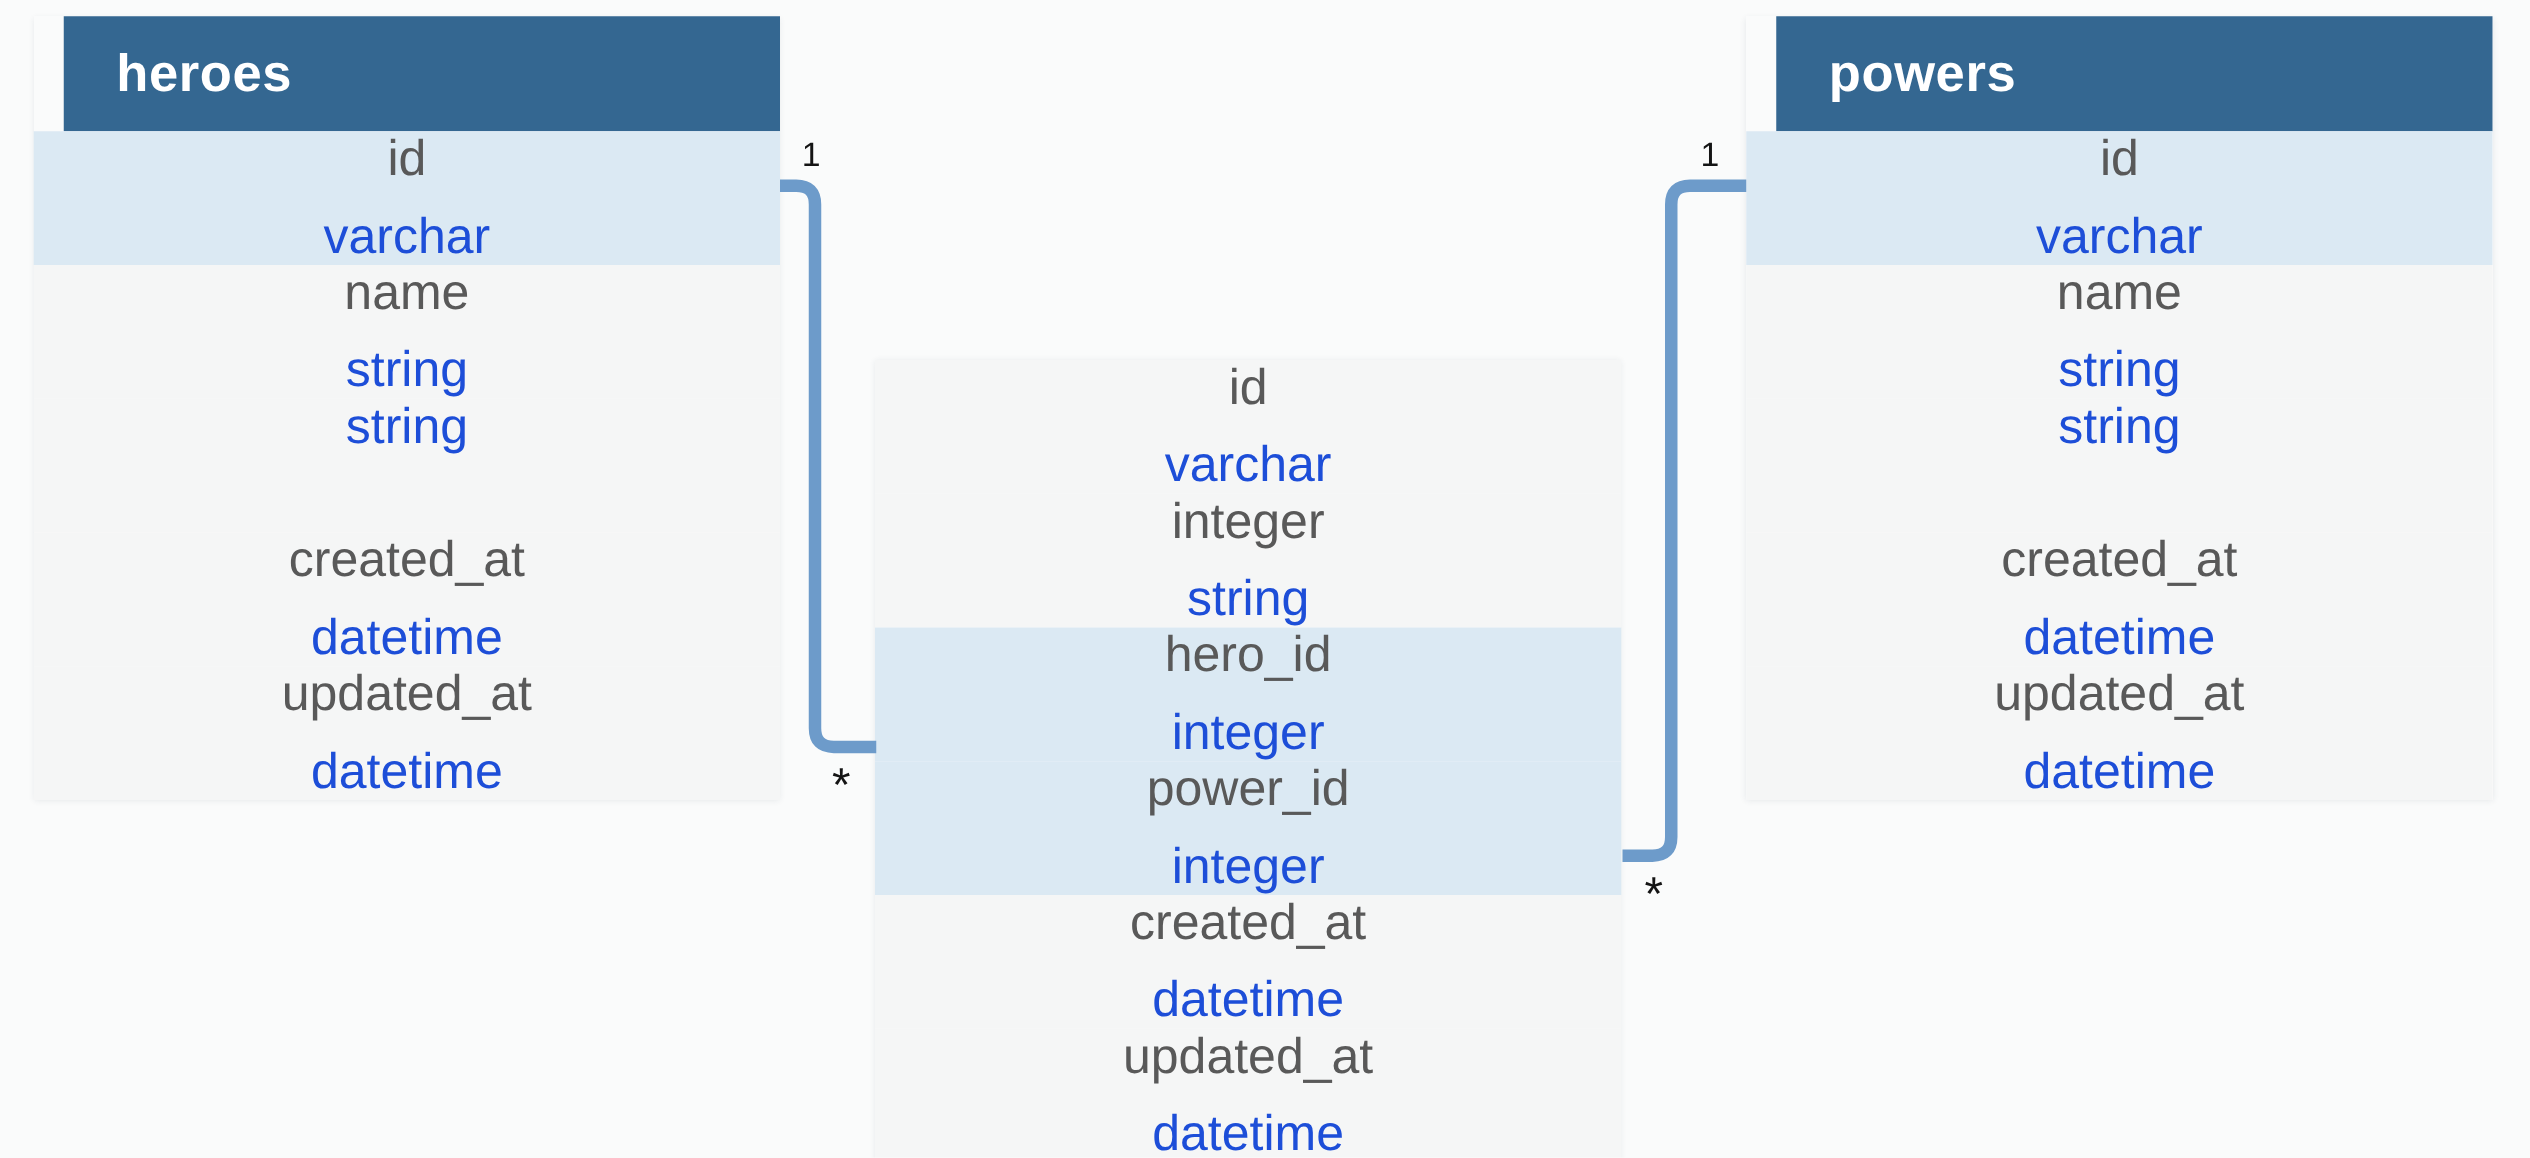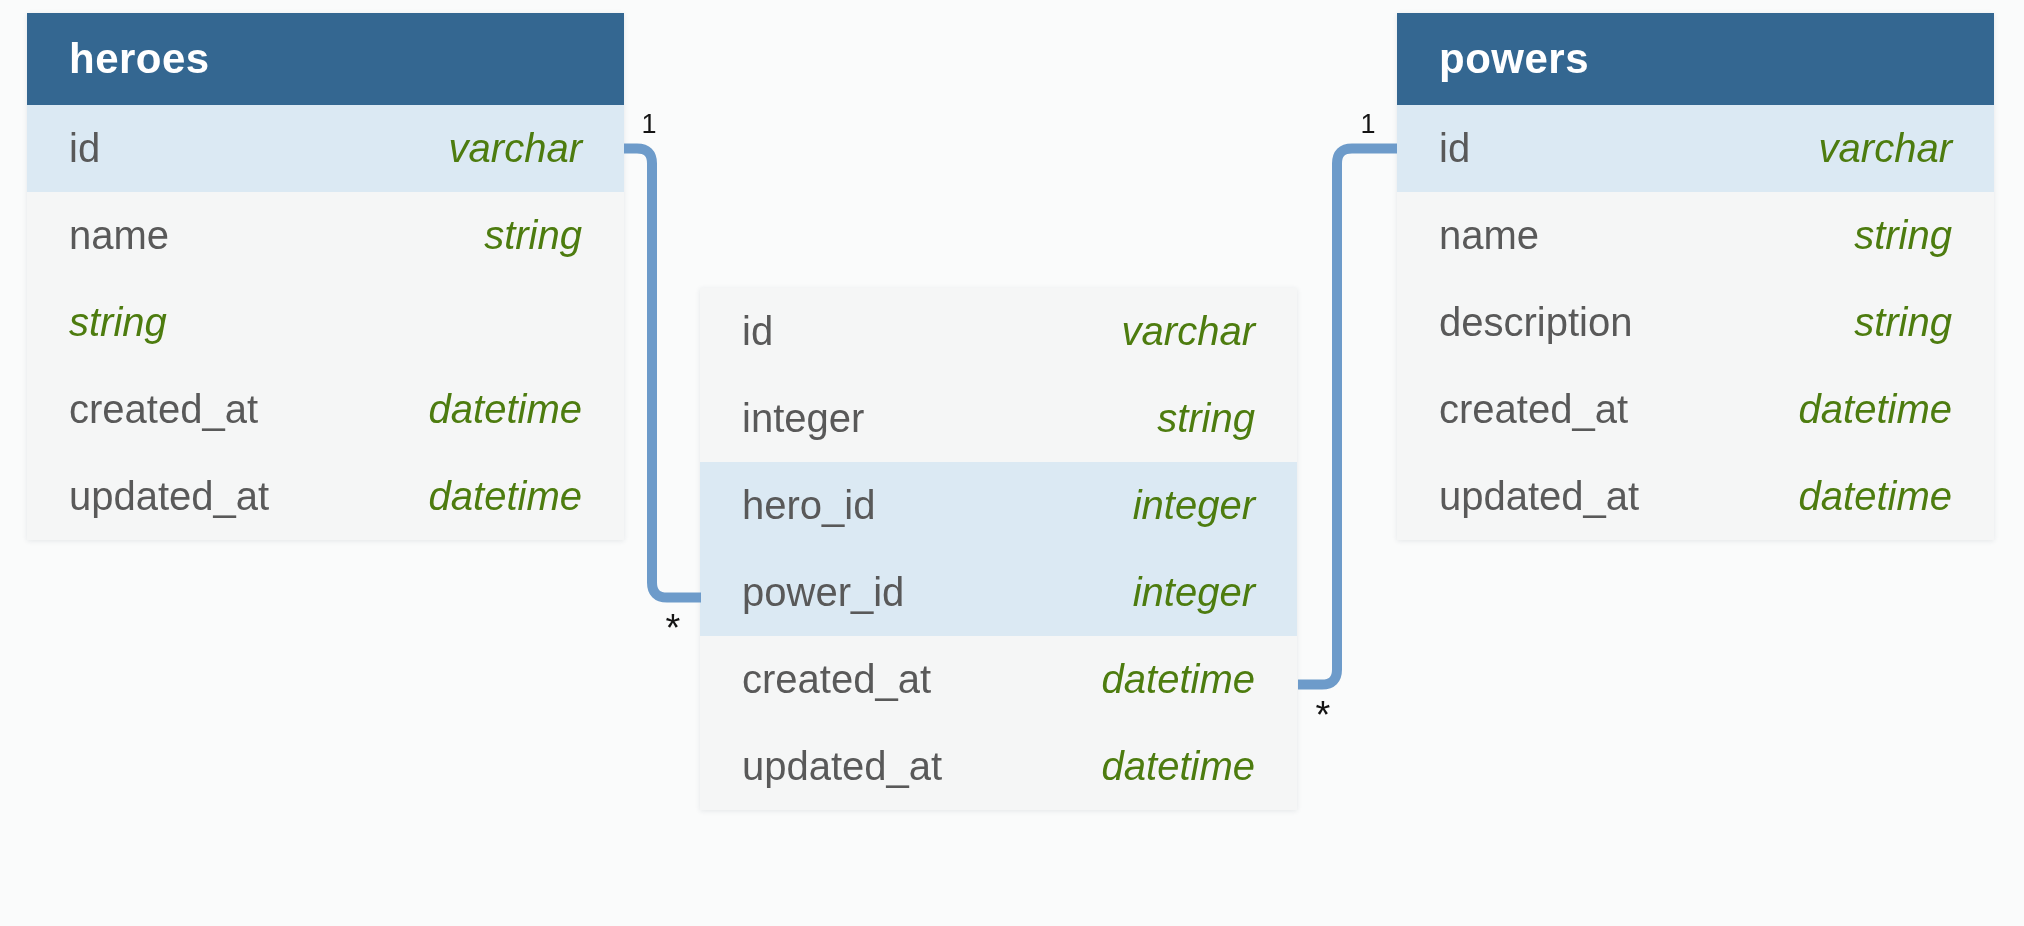--- a/index.html
+++ b/index.html
@@ -18,40 +18,42 @@
   #table-heroes      { left: 27px;   top: 13px; }
   #table-hero-powers { left: 700px;  top: 288px; }
   #table-powers      { left: 1397px; top: 13px; text-align: center; }
   .table-header {
     height: 92px;
     background: #346791;
     display: flex;
     align-items: center;
     padding: 0 42px;
     box-sizing: border-box;
+    margin-left: 24px;
   }
   .table-title {
     color: #ffffff;
     font-size: 42px;
     font-weight: 700;
     letter-spacing: 0.5px;
   }
   .field-row {
-    height: 87px;
+    height: 107px;
     background: #f5f6f6;
     display: flex;
     align-items: center;
     justify-content: space-between;
-    padding: 0 42px;
+    padding: 0 22px;
     box-sizing: border-box;
     font-size: 40px;
+    flex-direction: column;
   }
   .field-row.hl { background: #dbe9f3; }
   .field-name { color: #595959; }
-  .field-type { color: #4d7c0f; font-style: italic; }
+  .field-type { color: #1d4ed8; }
   #relationships-layer {
     position: absolute;
     left: 0; top: 0;
     width: 2024px; height: 926px;
     pointer-events: none;
   }
   .rel-path {
     fill: none;
     stroke: #6d9bca;
     stroke-width: 10;
@@ -125,21 +127,20 @@
   </div>
   <div class="field-row hl">
     <span class="field-name">id</span>
     <span class="field-type">varchar</span>
   </div>
   <div class="field-row">
     <span class="field-name">name</span>
     <span class="field-type">string</span>
   </div>
   <div class="field-row">
-    <span class="field-name">description</span>
     <span class="field-type">string</span>
   </div>
   <div class="field-row">
     <span class="field-name">created_at</span>
     <span class="field-type">datetime</span>
   </div>
   <div class="field-row">
     <span class="field-name">updated_at</span>
     <span class="field-type">datetime</span>
   </div>

